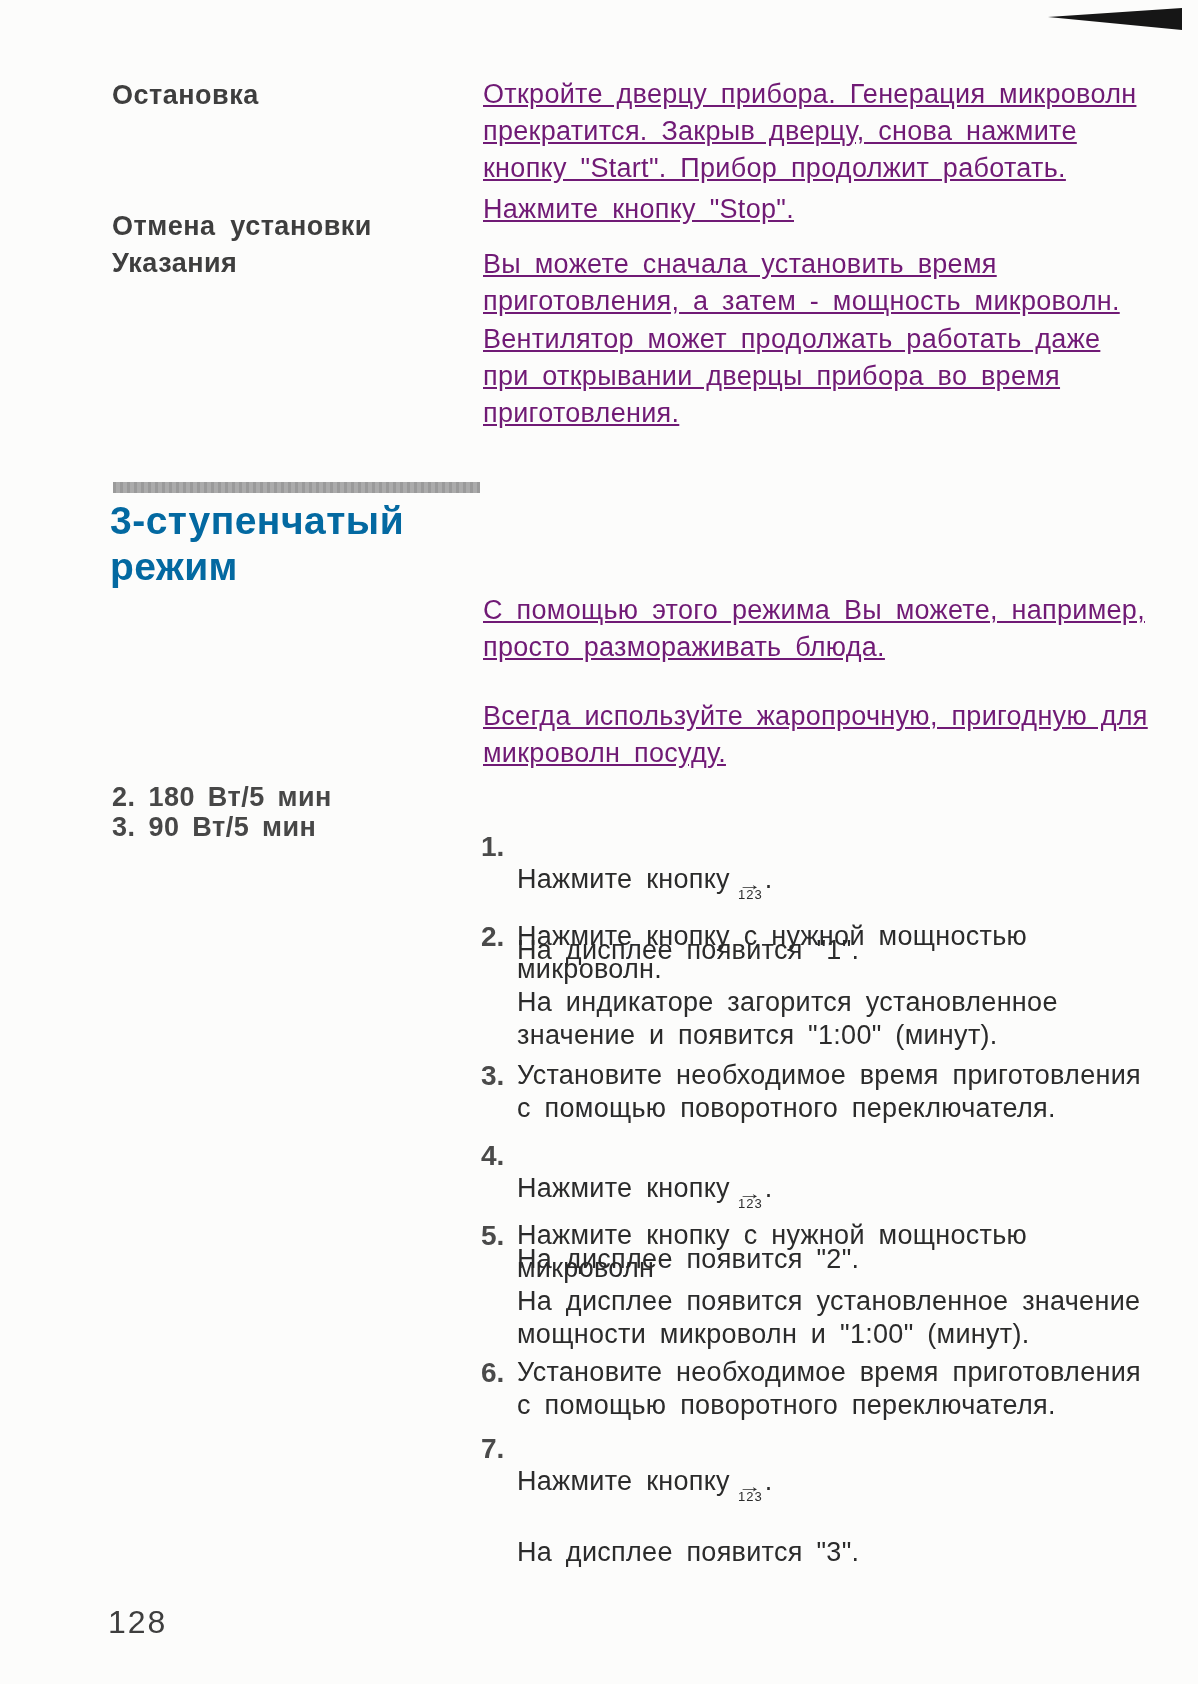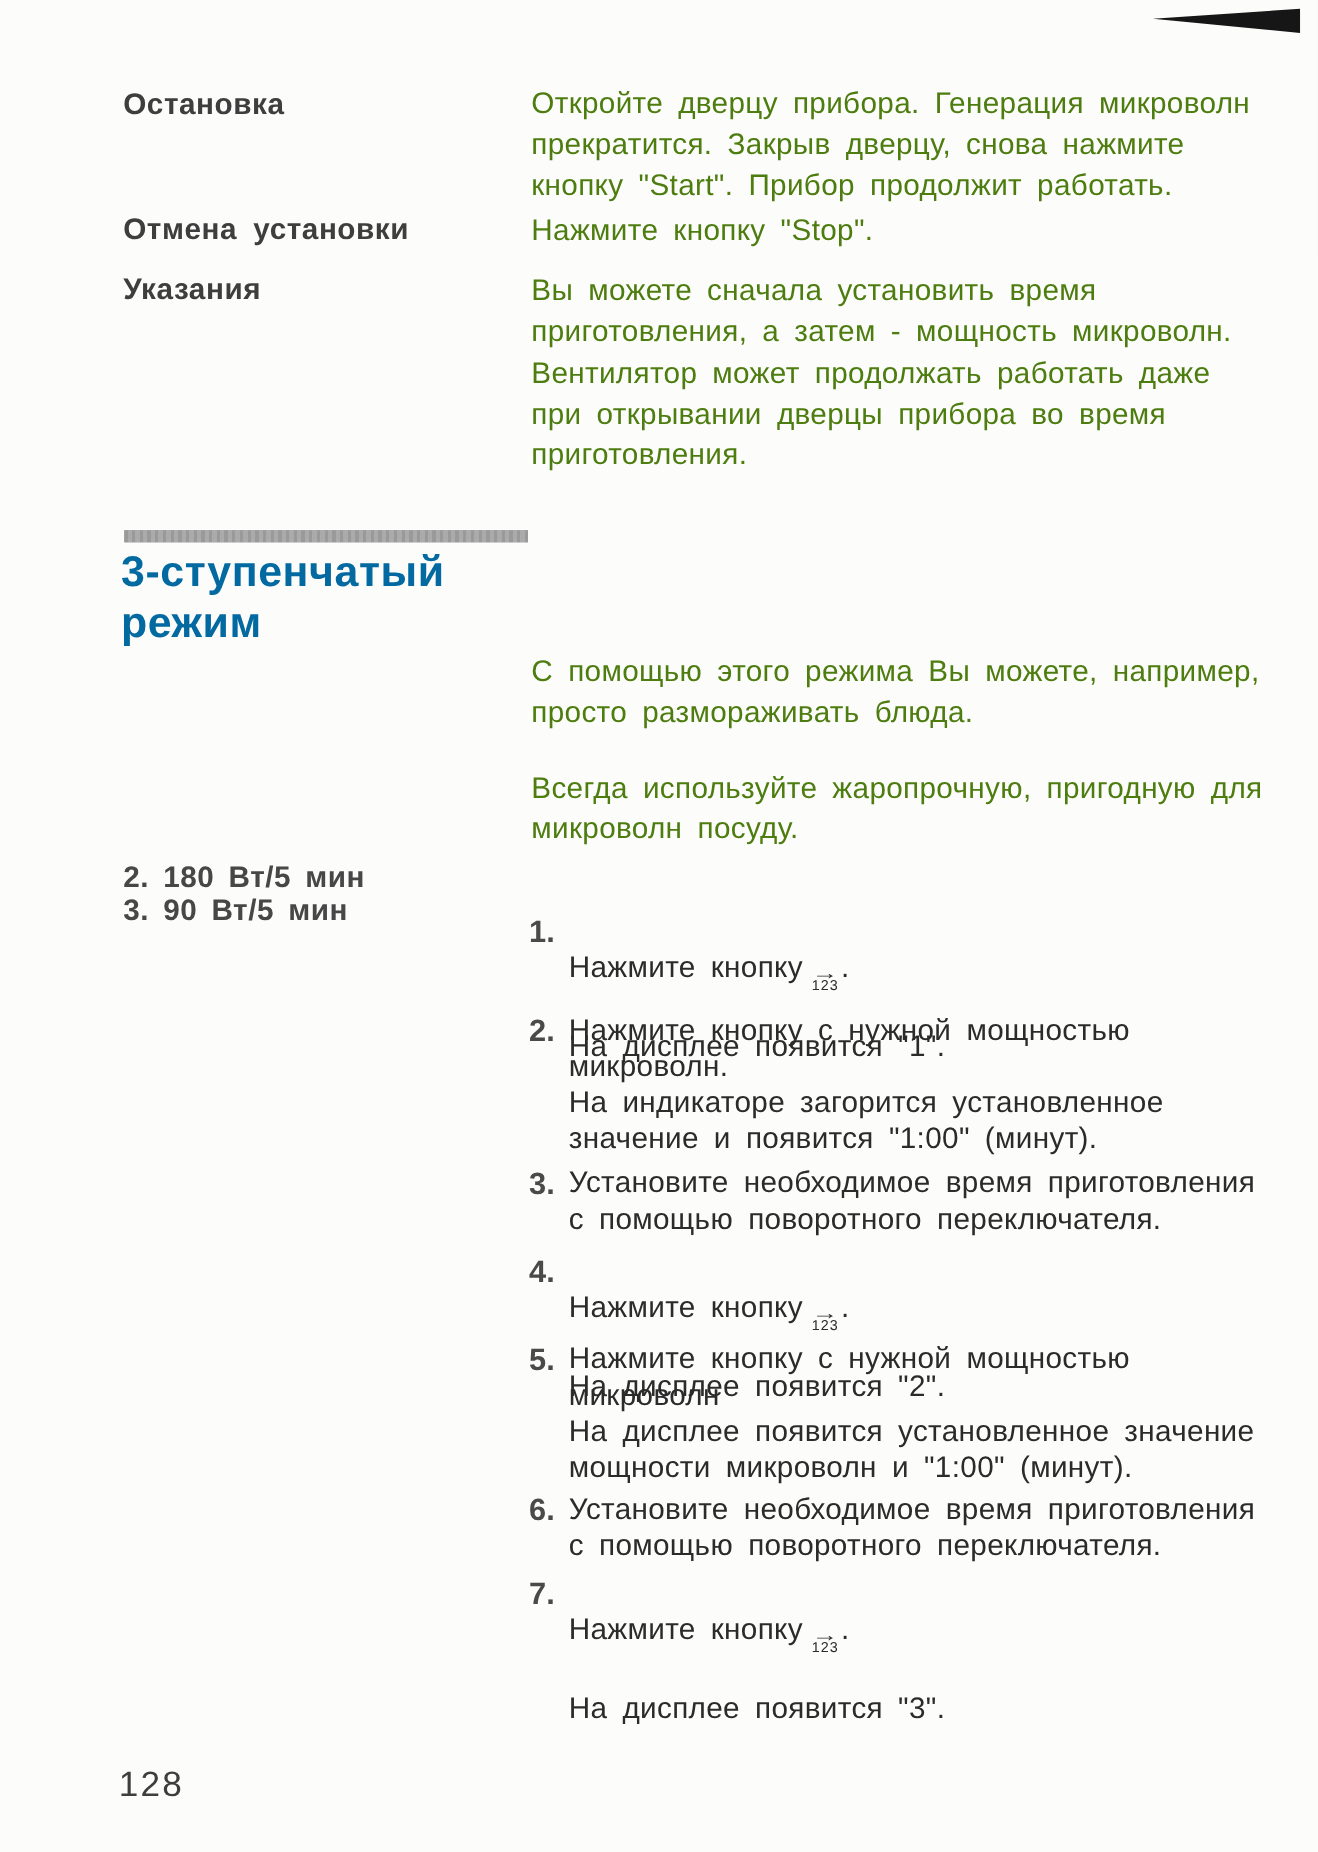--- a/index.html
+++ b/index.html
@@ -36,24 +36,25 @@
     word-spacing: 0.25em;
     white-space: pre-line;
   }
   
   .body-par {
     position: absolute;
     left: 483px;
     width: 700px;
     font-size: 27px;
     line-height: 37px;
-    color: #4d7c0f;
+    color: #701a75;
     letter-spacing: 0.3px;
     word-spacing: 0.22em;
     white-space: pre-line;
+    text-decoration: underline;
   }
   .divider-bar {
     position: absolute;
     left: 113px;
     top: 482px;
     width: 367px;
     height: 11px;
     background: #a2a2a2;
     background-image: repeating-linear-gradient(90deg, #9a9a9a 0 3px, #ababab 3px 7px);
   }
@@ -141,21 +142,21 @@
 
   <svg class="corner-mark" viewBox="0 0 134 26">
     <polygon points="0,11 134,2 134,24" fill="#161616"></polygon>
   </svg>
 
   <div class="side-heading" style="top:80px">Остановка</div>
   <div class="body-par" style="top:76px">Откройте дверцу прибора. Генерация микроволн
 прекратится. Закрыв дверцу, снова нажмите
 кнопку "Start". Прибор продолжит работать.</div>
 
-  <div class="side-heading" style="top:193px">Отмена установки</div>
+  <div class="side-heading" style="top:211px">Отмена установки</div>
   <div class="body-par" style="top:191px">Нажмите кнопку "Stop".</div>
 
   <div class="side-heading" style="top:248px">Указания</div>
   <div class="body-par" style="top:246px">Вы можете сначала установить время
 приготовления, а затем - мощность микроволн.</div>
   <div class="body-par" style="top:321px">Вентилятор может продолжать работать даже
 при открывании дверцы прибора во время
 приготовления.</div>
 
   <div class="divider-bar"></div>

